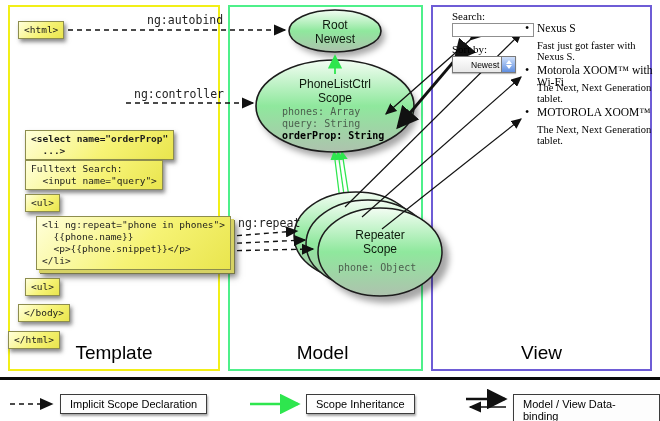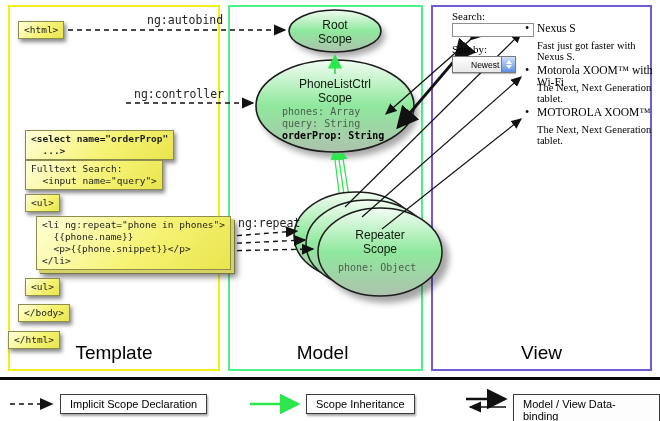--- a/index.html
+++ b/index.html
@@ -146,21 +146,21 @@
 &lt;/li&gt;</div>
   <div class="code" style="left:25px;top:278px;">&lt;ul&gt;</div>
   <div class="code" style="left:18px;top:304px;">&lt;/body&gt;</div>
   <div class="code" style="left:8px;top:331px;">&lt;/html&gt;</div>
 
   <div class="arrowlab" style="left:147px;top:13px;">ng:autobind</div>
   <div class="arrowlab" style="left:134px;top:87px;">ng:controller</div>
   <div class="arrowlab" style="left:238px;top:216px;">ng:repeat</div>
 
   <div class="etext etitle" style="left:289px;top:18px;width:92px;">Root
-Scope</div>
+Newest</div>
   <div class="etext etitle" style="left:260px;top:77px;width:150px;">PhoneListCtrl
 Scope</div>
   <div class="eprops" style="position:absolute;z-index:5;left:282px;top:106px;">phones: Array</div>
   <div class="eprops" style="position:absolute;z-index:5;left:282px;top:118px;">query: String</div>
   <div class="eprop-bold" style="position:absolute;z-index:5;left:282px;top:130px;">orderProp: String</div>
   <div class="etext etitle" style="left:330px;top:228px;width:100px;">Repeater
 Scope</div>
   <div class="eprops" style="position:absolute;z-index:5;left:338px;top:262px;">phone: Object</div>
 
   <div class="vlabel" style="left:452px;top:10px;">Search:</div>

